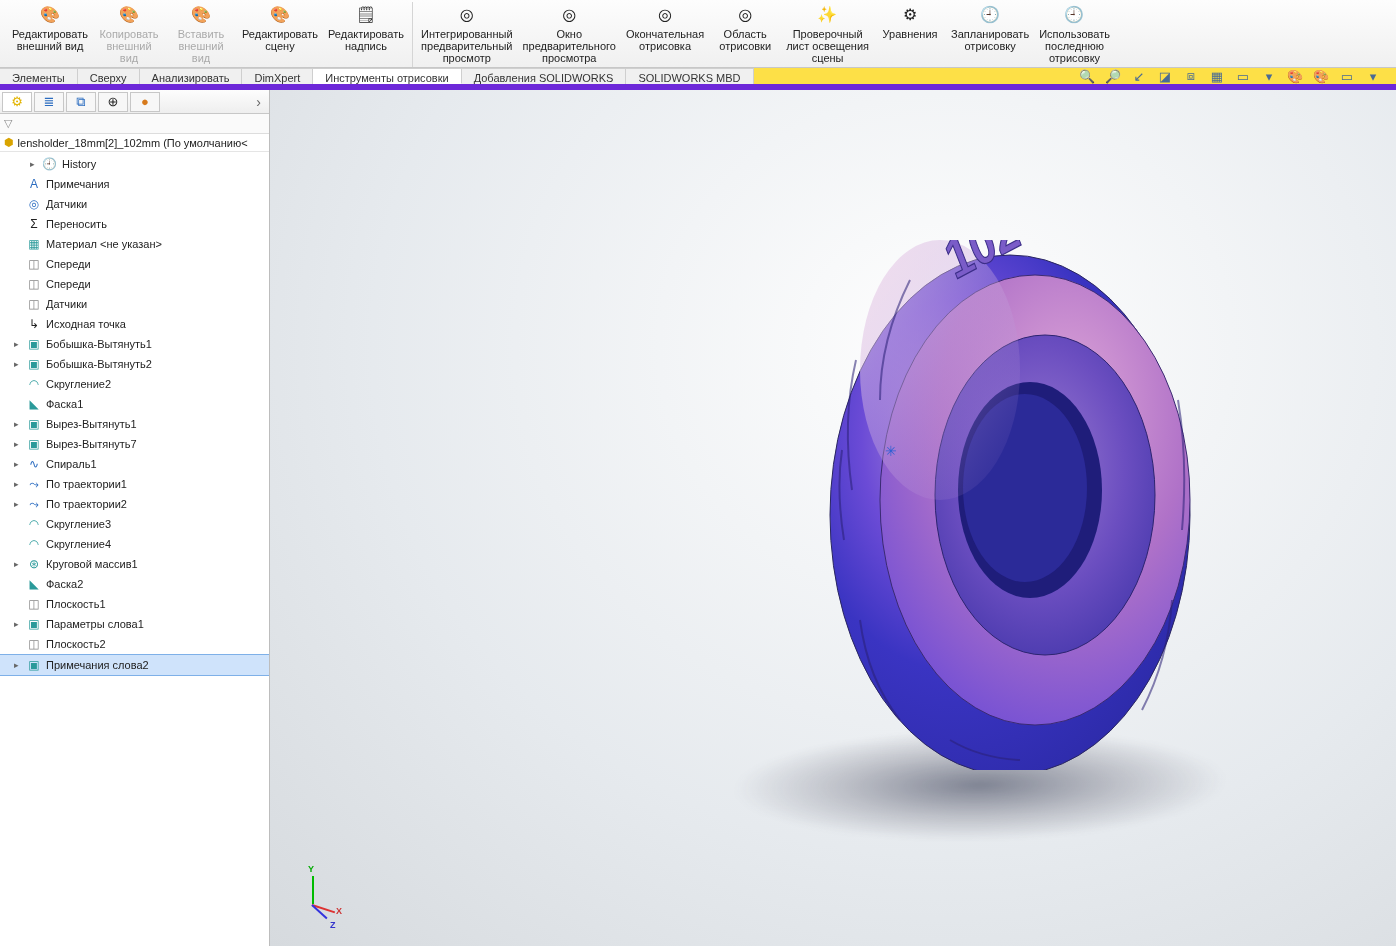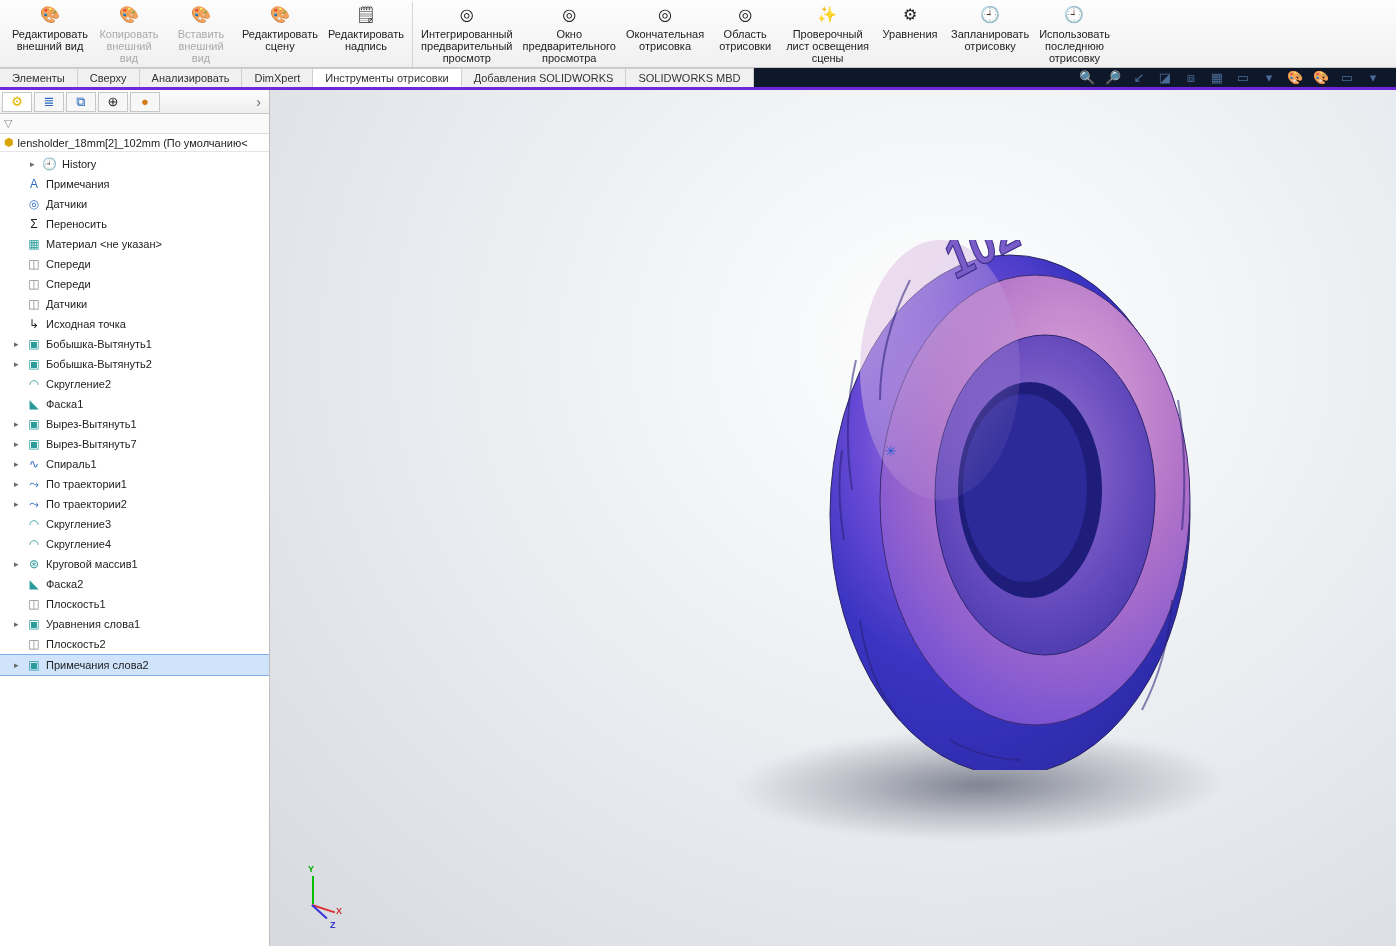--- a/index.html
+++ b/index.html
@@ -45,22 +45,22 @@
       width: 22px; height: 22px;
       margin-bottom: 2px;
       display:flex; align-items:center; justify-content:center;
       font-size: 16px;
     }
     .ribbon-btn .rlbl { font-size: 11px; }
     
     .tabstrip {
       display: flex;
       height: 22px;
-      background: #0f172a;
-      border-bottom: 3px solid #6d28d9;
+      background: #fde047;
+      border-bottom: 6px solid #6d28d9;
       align-items: stretch;
       font-size: 11px;
       justify-content: space-between;
     }
     .tabstrip .tab {
       padding: 3px 12px;
       border-right: 1px solid #cfcfcf;
       cursor: pointer;
       color: #333;
       background: #f0f0f0;
@@ -424,21 +424,21 @@
           <span>Фаска2</span>
         </div>
         <div class="tree-item">
           <span class="arrow"></span>
           <span class="ticon c-gray">◫</span>
           <span>Плоскость1</span>
         </div>
         <div class="tree-item">
           <span class="arrow">▸</span>
           <span class="ticon c-teal">▣</span>
-          <span>Уравнения слова1</span>
+          <span>Параметры слова1</span>
         </div>
         <div class="tree-item">
           <span class="arrow"></span>
           <span class="ticon c-gray">◫</span>
           <span>Плоскость2</span>
         </div>
         <div class="tree-item selected">
           <span class="arrow">▸</span>
           <span class="ticon c-teal">▣</span>
           <span>Примечания слова2</span>

